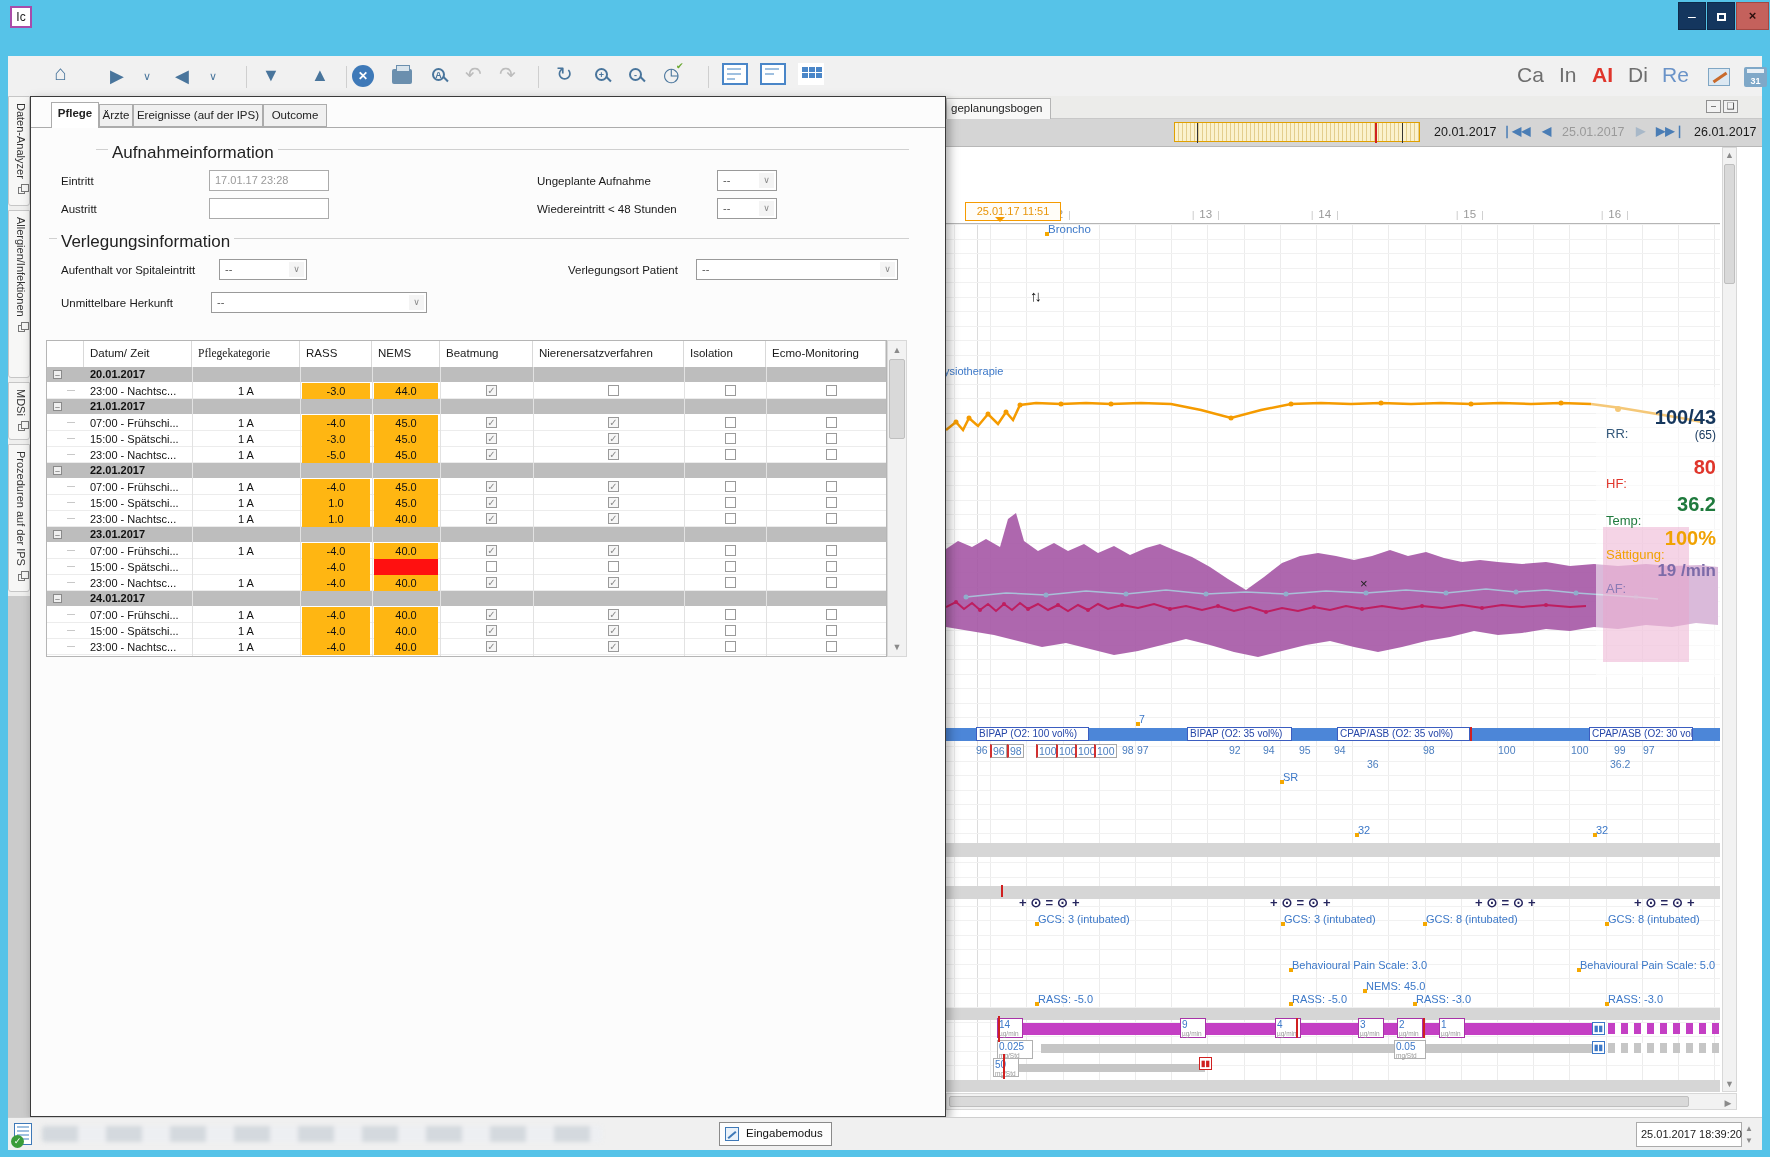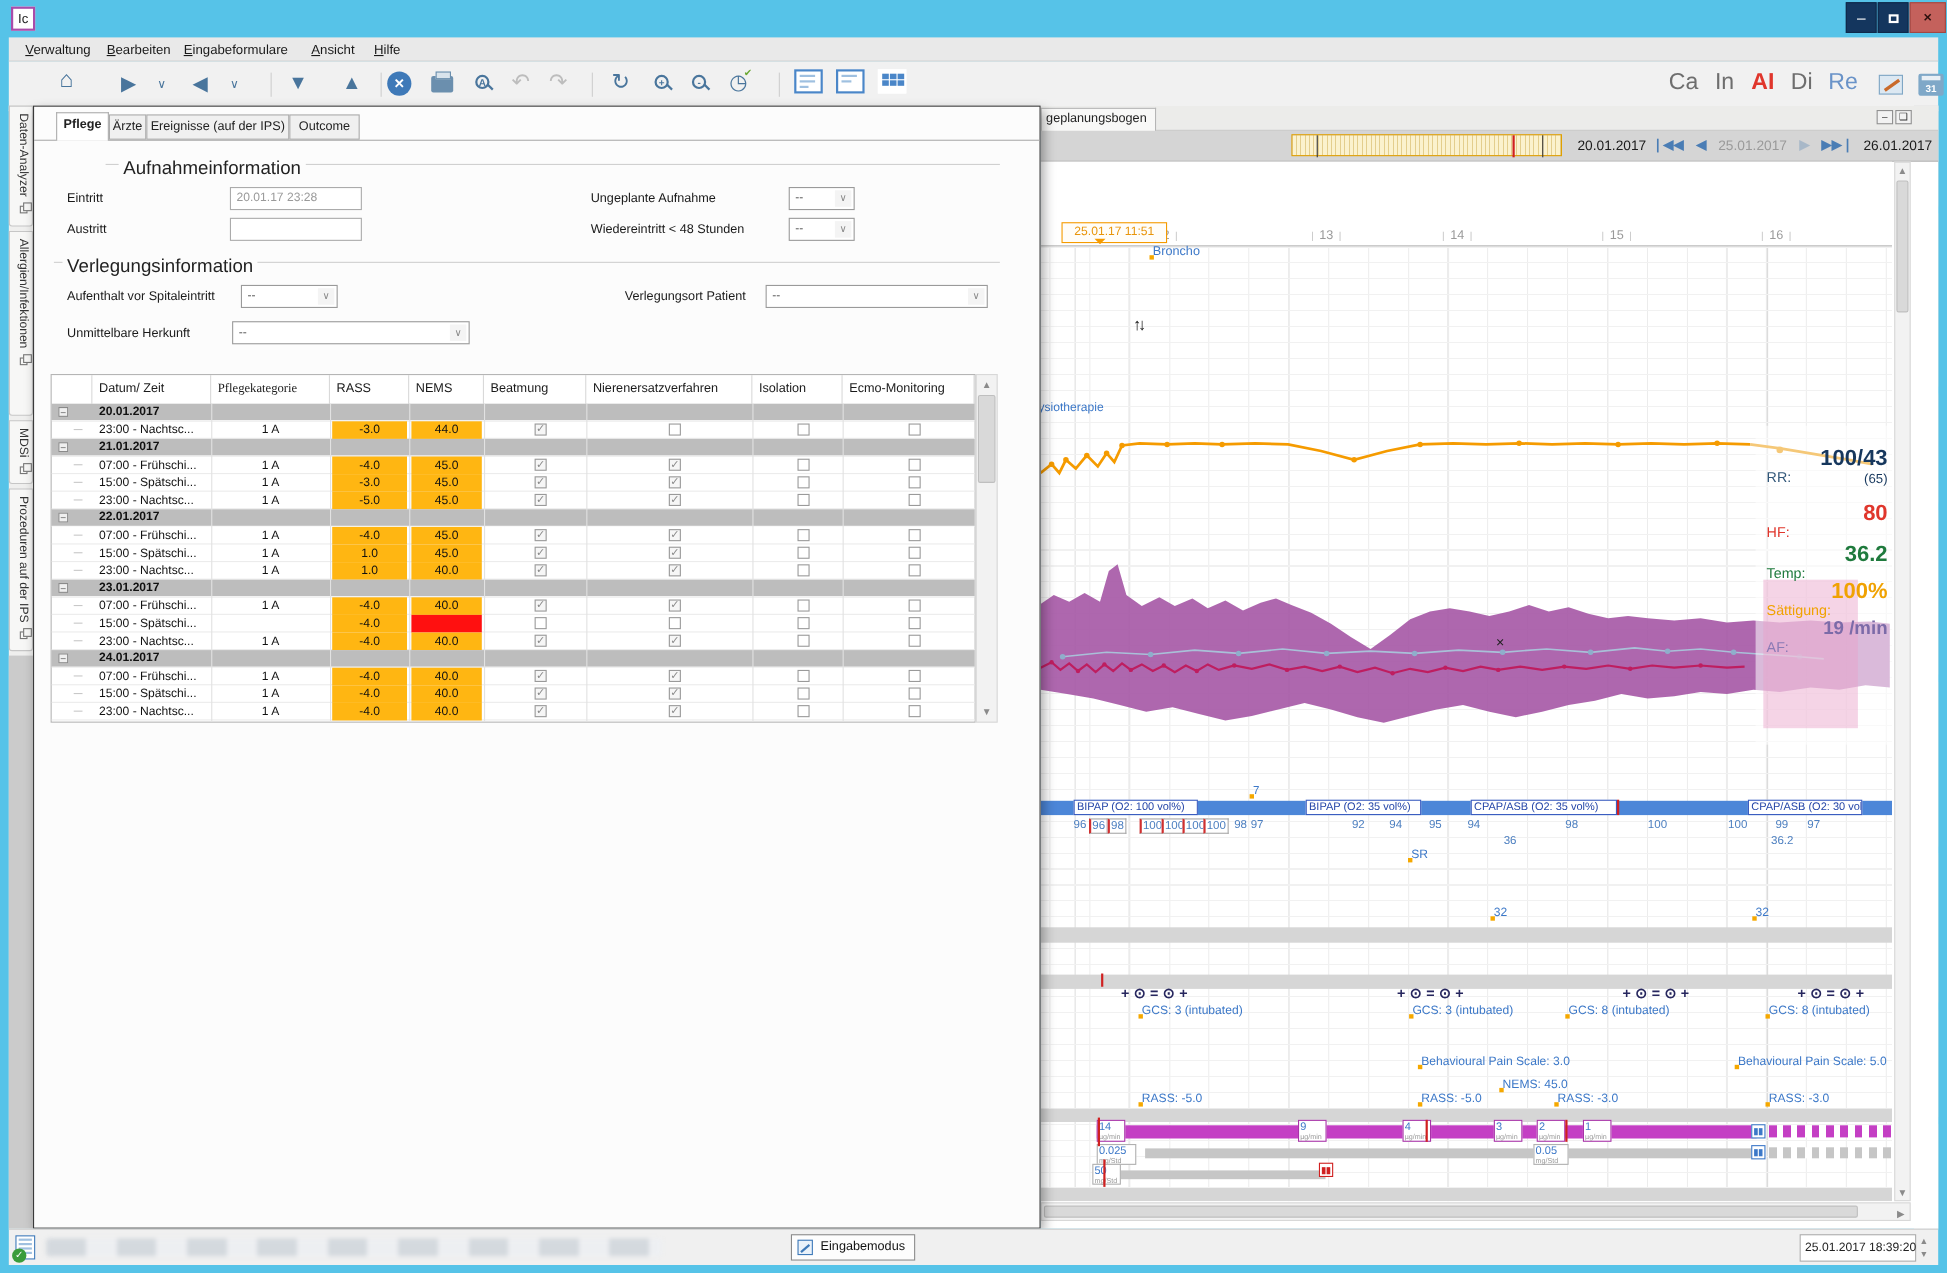--- a/index.html
+++ b/index.html
@@ -159,27 +159,20 @@
 
 <div id="app">
 
   <div class="abs" id="titlebar">
     <div class="abs" id="app-icon">Ic</div>
     <div class="abs winbtn" id="btn-min" style="left:1678px;">–</div>
     <div class="abs winbtn" id="btn-max" style="left:1707px;"><span id="maxglyph"></span></div>
     <div class="abs winbtn" id="btn-close" style="left:1736px;width:33px;">×</div>
   </div>
 
-  <div class="abs" id="menubar">
-      <div class="menu-item" style="position:absolute;left:6px;top:0;"><u>V</u>erwaltung</div>
-      <div class="menu-item" style="position:absolute;left:80px;top:0;"><u>B</u>earbeiten</div>
-      <div class="menu-item" style="position:absolute;left:150px;top:0;"><u>E</u>ingabeformulare</div>
-      <div class="menu-item" style="position:absolute;left:266px;top:0;"><u>A</u>nsicht</div>
-      <div class="menu-item" style="position:absolute;left:323px;top:0;"><u>H</u>ilfe</div>
-    </div>
 
   <div class="abs" id="toolbar">
     <div class="tico" style="left:46px;font-size:21px;top:5px;">⌂</div>
     <div class="tico" style="left:102px;">▶</div>
     <div class="tico" style="left:135px;font-size:11px;top:14px;">∨</div>
     <div class="tico" style="left:167px;">◀</div>
     <div class="tico" style="left:201px;font-size:11px;top:14px;">∨</div>
     <div class="tsep" style="left:238px;"></div>
     <div class="tico" style="left:254px;">▼</div>
     <div class="tico" style="left:303px;">▲</div>
@@ -530,21 +523,21 @@
         <div class="dtab" style="left:68px;width:34px;">Ärzte</div>
         <div class="dtab" style="left:102px;width:130px;">Ereignisse (auf der IPS)</div>
         <div class="dtab" style="left:232px;width:64px;">Outcome</div>
       </div>
     <div id="dlg-sep"></div>
 
     <div class="gline" style="left:65px;top:52px;width:12px;"></div>
     <div class="legend" style="left:77px;top:46px;">Aufnahmeinformation</div>
     <div class="gline" style="left:200px;top:52px;width:678px;"></div>
     <div class="flabel" style="left:30px;top:78px;">Eintritt</div>
-    <div class="finput" style="left:178px;top:73px;width:120px;">20.01.17 23:28</div>
+    <div class="finput" style="left:178px;top:73px;width:120px;">17.01.17 23:28</div>
     <div class="flabel" style="left:30px;top:106px;">Austritt</div>
     <div class="finput" style="left:178px;top:101px;width:120px;"></div>
     <div class="flabel" style="left:506px;top:78px;">Ungeplante Aufnahme</div>
     <div class="fselect" style="left:686px;top:73px;width:60px;"><span>--</span><span class="chev">∨</span></div>
     <div class="flabel" style="left:506px;top:106px;">Wiedereintritt &lt; 48 Stunden</div>
     <div class="fselect" style="left:686px;top:101px;width:60px;"><span>--</span><span class="chev">∨</span></div>
 
     <div class="gline" style="left:18px;top:141px;width:8px;"></div>
     <div class="legend" style="left:26px;top:135px;">Verlegungsinformation</div>
     <div class="gline" style="left:152px;top:141px;width:726px;"></div>

